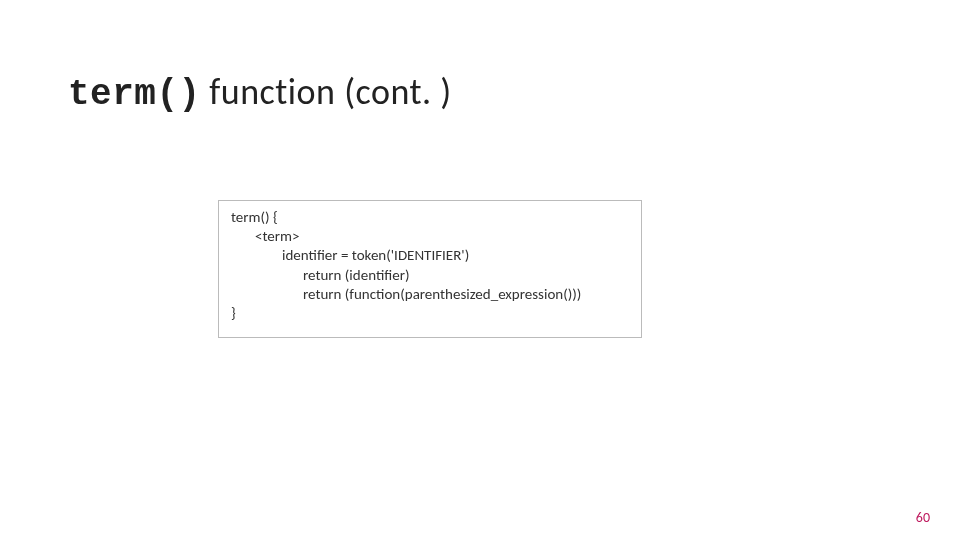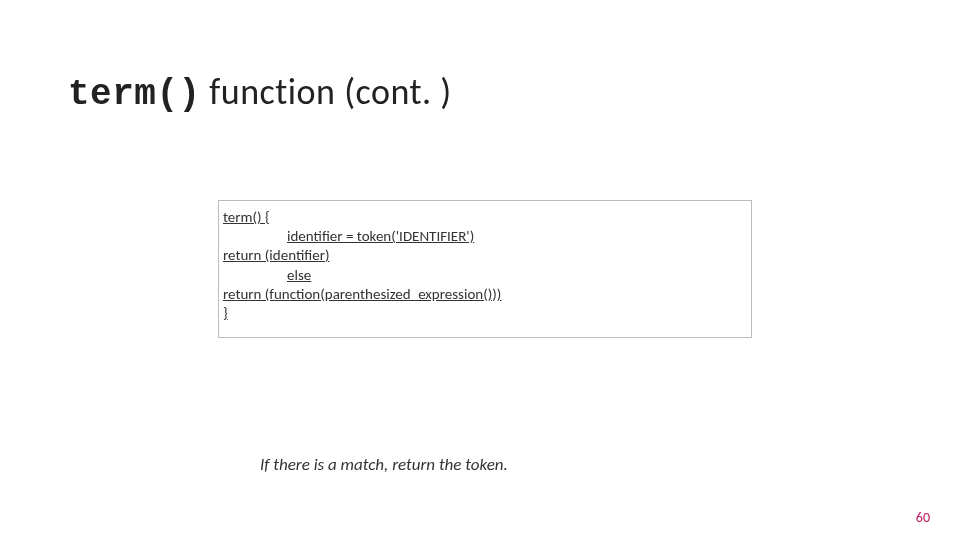--- a/index.html
+++ b/index.html
@@ -1,38 +1,37 @@
 <!DOCTYPE html>
 <html><head>
 <meta charset="utf-8">
 <style>
   * { margin: 0; padding: 0; box-sizing: border-box; }
   html, body { width: 960px; height: 540px; background: #fff; font-family: Calibri, "Segoe UI", Arial, sans-serif; color: #333; position: relative; }
   .slide { width: 960px; height: 540px; position: relative; border-radius: 7px; }
   .title { position: absolute; top: 70px; left: 68px; font-size: 36px; color: #222; font-weight: 300; letter-spacing: 0.5px; }
   .title .mono { font-family: "Courier New", Courier, monospace; font-weight: bold; font-size: 36px; }
-  .codebox { position: absolute; top: 200px; left: 218px; width: 534px; border: 1px solid #bbb; padding: 7px 12px 14px 4px; font-family: Calibri, "Segoe UI", Arial, sans-serif; font-size: 15px; line-height: 1.28; color: #333; text-decoration: underline; }
+  .codebox { position: absolute; top: 200px; left: 218px; width: 424px; border: 1px solid #bbb; padding: 7px 12px 14px 12px; font-family: Calibri, "Segoe UI", Arial, sans-serif; font-size: 15px; line-height: 1.28; color: #333; }
   .codebox .l1 { margin-left: 24px; }
-  .codebox .l2 { margin-left: 64px; }
-  .codebox .l3 { }
+  .codebox .l2 { margin-left: 51px; }
+  .codebox .l3 { margin-left: 72px; }
   .caption { position: absolute; top: 454px; left: 260px; font-style: italic; font-size: 17px; color: #333; }
   .pagenum { position: absolute; bottom: 14px; right: 30px; font-size: 14px; color: #be185d; }
 </style>
 </head>
 <body>
 
 <div class="slide">
   <h1 class="title">
     <span class="mono">term()</span><span> function (cont. )</span>
   </h1>
 
   <div class="codebox">
     <div>term() {</div>
+    <div class="l1">&lt;term&gt;</div>
     <div class="l2">identifier = token('IDENTIFIER')</div>
     <div class="l3">return (identifier)</div>
-    <div class="l2">else</div>
     <div class="l3">return (function(parenthesized_expression()))</div>
     <div>}</div>
   </div>
 
-  <div class="caption">If there is a match, return the token.</div>
   <div class="pagenum">60</div>
 </div>
 
 </body></html>

